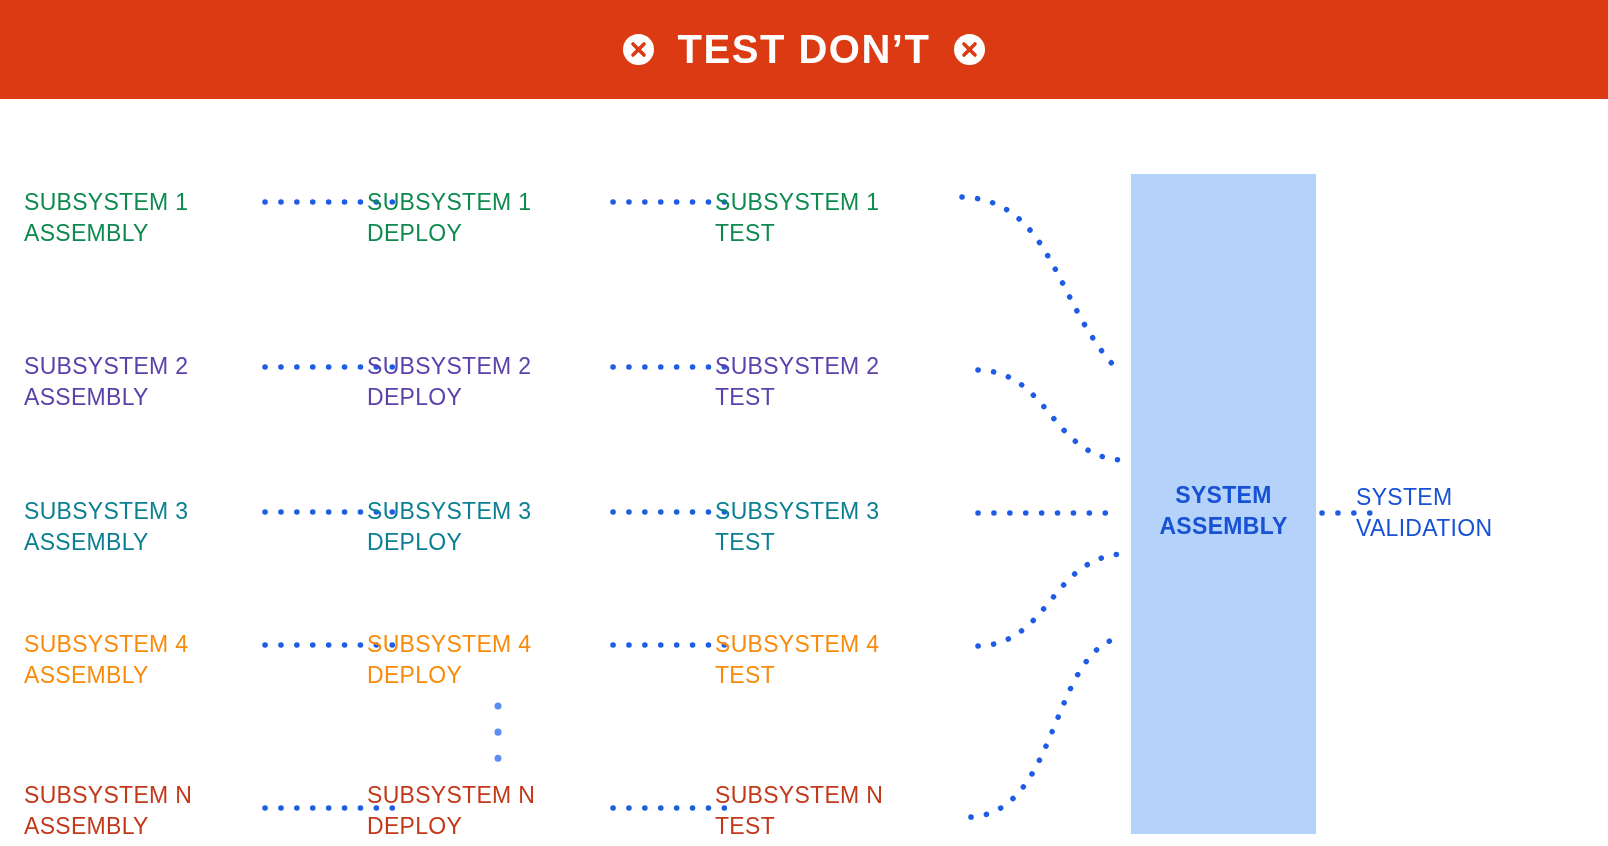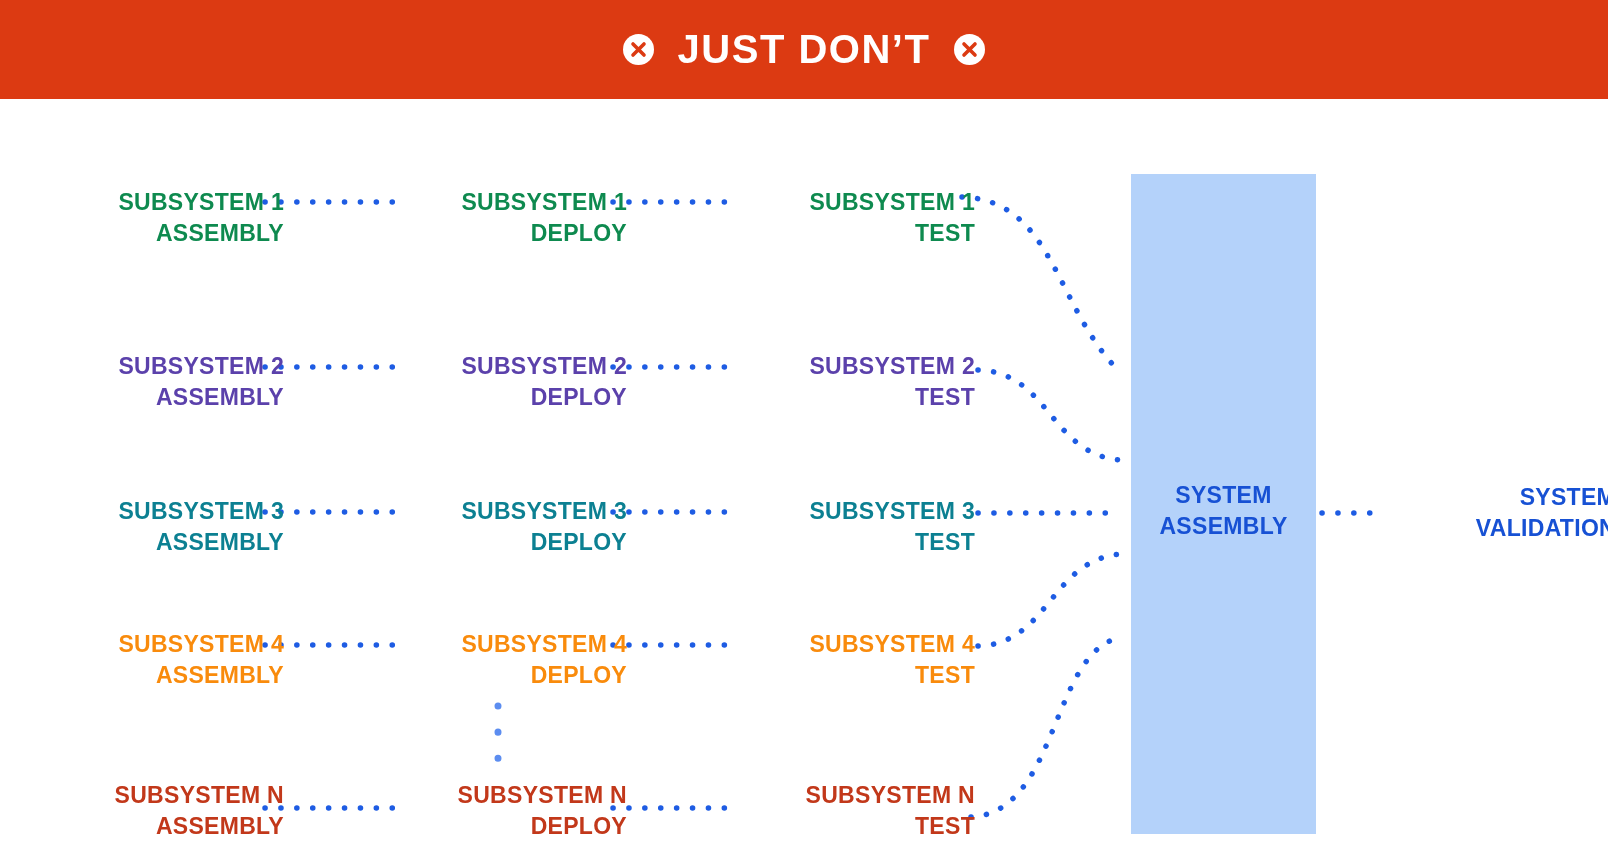--- a/index.html
+++ b/index.html
@@ -19,43 +19,43 @@
     margin:0;font-size:40px;font-weight:700;letter-spacing:1.5px;
   }
   .xicon{width:31px;height:31px;display:block;}
   
   .connectors{position:absolute;left:0;top:0;}
   .dotline{fill:none;stroke-linecap:round;stroke-width:5.5;stroke-dasharray:0.1 15.8;}
   .dotcurve{fill:none;stroke-linecap:round;stroke-width:5.5;stroke-dasharray:0.1 15.5;}
   .dotellipsis{fill:none;stroke-linecap:round;stroke-width:7;stroke-dasharray:0.1 26;}
   
   .label{
-    position:absolute;width:260px;text-align:right;
-    font-size:23px;font-weight:700;line-height:31px;letter-spacing:0.3px;
+    position:absolute;width:260px;text-align:left;
+    font-size:23px;font-weight:400;line-height:31px;letter-spacing:0.3px;
   }
   
   .assembly-box{
     position:absolute;left:1131px;top:174px;width:185px;height:660px;
     display:flex;flex-direction:column;align-items:center;justify-content:center;
     padding-top:14px;box-sizing:border-box;
     font-size:23px;font-weight:700;line-height:31px;letter-spacing:0.3px;
     text-align:center;
   }
 </style>
 </head>
 <body>
 
 <div class="canvas">
 
   <header class="banner" style="color: rgb(255, 255, 255); background: rgb(220, 58, 18);">
     <svg class="xicon" viewBox="0 0 31 31">
       <circle cx="15.5" cy="15.5" r="15.5" fill="#FFFFFF"></circle>
       <path d="M10 10 L21 21 M21 10 L10 21" stroke-width="3.6" stroke-linecap="round" fill="none" stroke="#DC3A12"></path>
     </svg>
-    <h1 class="banner-title">JUST DON’T</h1>
+    <h1 class="banner-title">TEST DON’T</h1>
     <svg class="xicon" viewBox="0 0 31 31">
       <circle cx="15.5" cy="15.5" r="15.5" fill="#FFFFFF"></circle>
       <path d="M10 10 L21 21 M21 10 L10 21" stroke-width="3.6" stroke-linecap="round" fill="none" stroke="#DC3A12"></path>
     </svg>
   </header>
 
   <svg class="connectors" width="1608" height="846" viewBox="0 0 1608 846">
 
     <path class="dotline" d="M265 202 H393" stroke="#1E5CE3"></path>
     <path class="dotline" d="M613 202 H738" stroke="#1E5CE3"></path>

